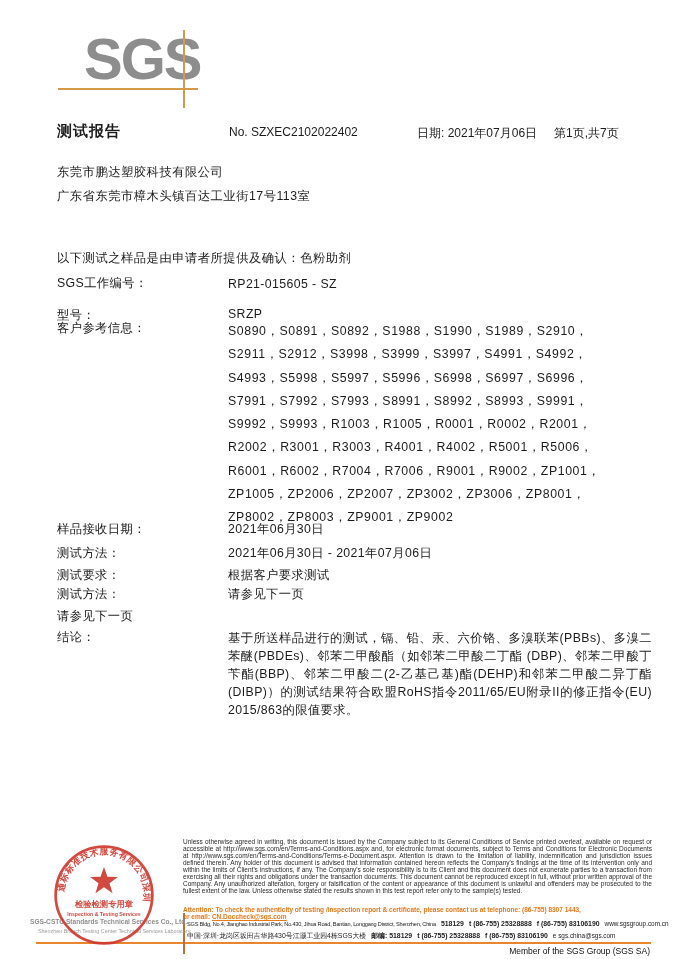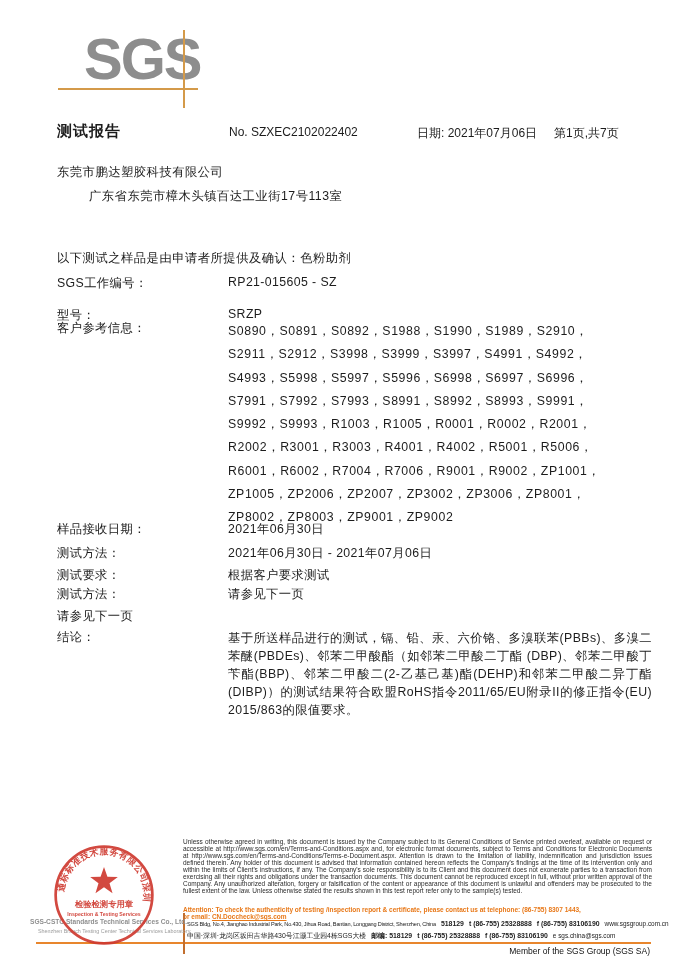--- a/index.html
+++ b/index.html
@@ -15,27 +15,27 @@
   }
   .logo-hline { position:absolute; left:58px; top:88px; width:140px; height:2px; background:#d49a4a; }
   .logo-vline { position:absolute; left:183px; top:30px; width:2px; height:78px; background:#d49a4a; }
   
   .hdr-title { position:absolute; left:57px; top:122px; font-size:15px; font-weight:bold; letter-spacing:1px; }
   .hdr-no    { position:absolute; left:229px; top:125px; font-size:12px; }
   .hdr-date  { position:absolute; left:417px; top:125px; font-size:12px; }
   .hdr-pages { position:absolute; left:554px; top:125px; font-size:12px; }
   
   .company { position:absolute; left:57px; top:164px; font-size:12.3px; letter-spacing:0.5px; }
-  .addr    { position:absolute; left:57px; top:188px; font-size:12.3px; letter-spacing:0.5px;margin-left:32px; }
+  .addr    { position:absolute; left:57px; top:188px; font-size:12.3px; letter-spacing:0.5px; }
   .statement { position:absolute; left:57px; top:250px; font-size:12.3px; letter-spacing:0.5px; }
   
   .row { position:absolute; left:57px; display:flex; font-size:12.3px; letter-spacing:0.4px; }
   .row .lbl { width:171px; flex-shrink:0; }
   .row .val { width:424px; }
-  .r-job    { top:275px; }
+  .r-job    { top:275px;align-items:center; }
   .r-model  { top:307px; }
   .r-ref    { top:320px; }
   .r-recv   { top:521px; }
   .r-period { top:545px; }
   .r-req    { top:567px; }
   .r-method { top:586px; }
   .r-result { top:608px; }
   .r-concl  { top:629px; }
   .ref-line { line-height:23.3px; letter-spacing:0.6px; }
   .concl-text { line-height:18px; text-align:justify; }

